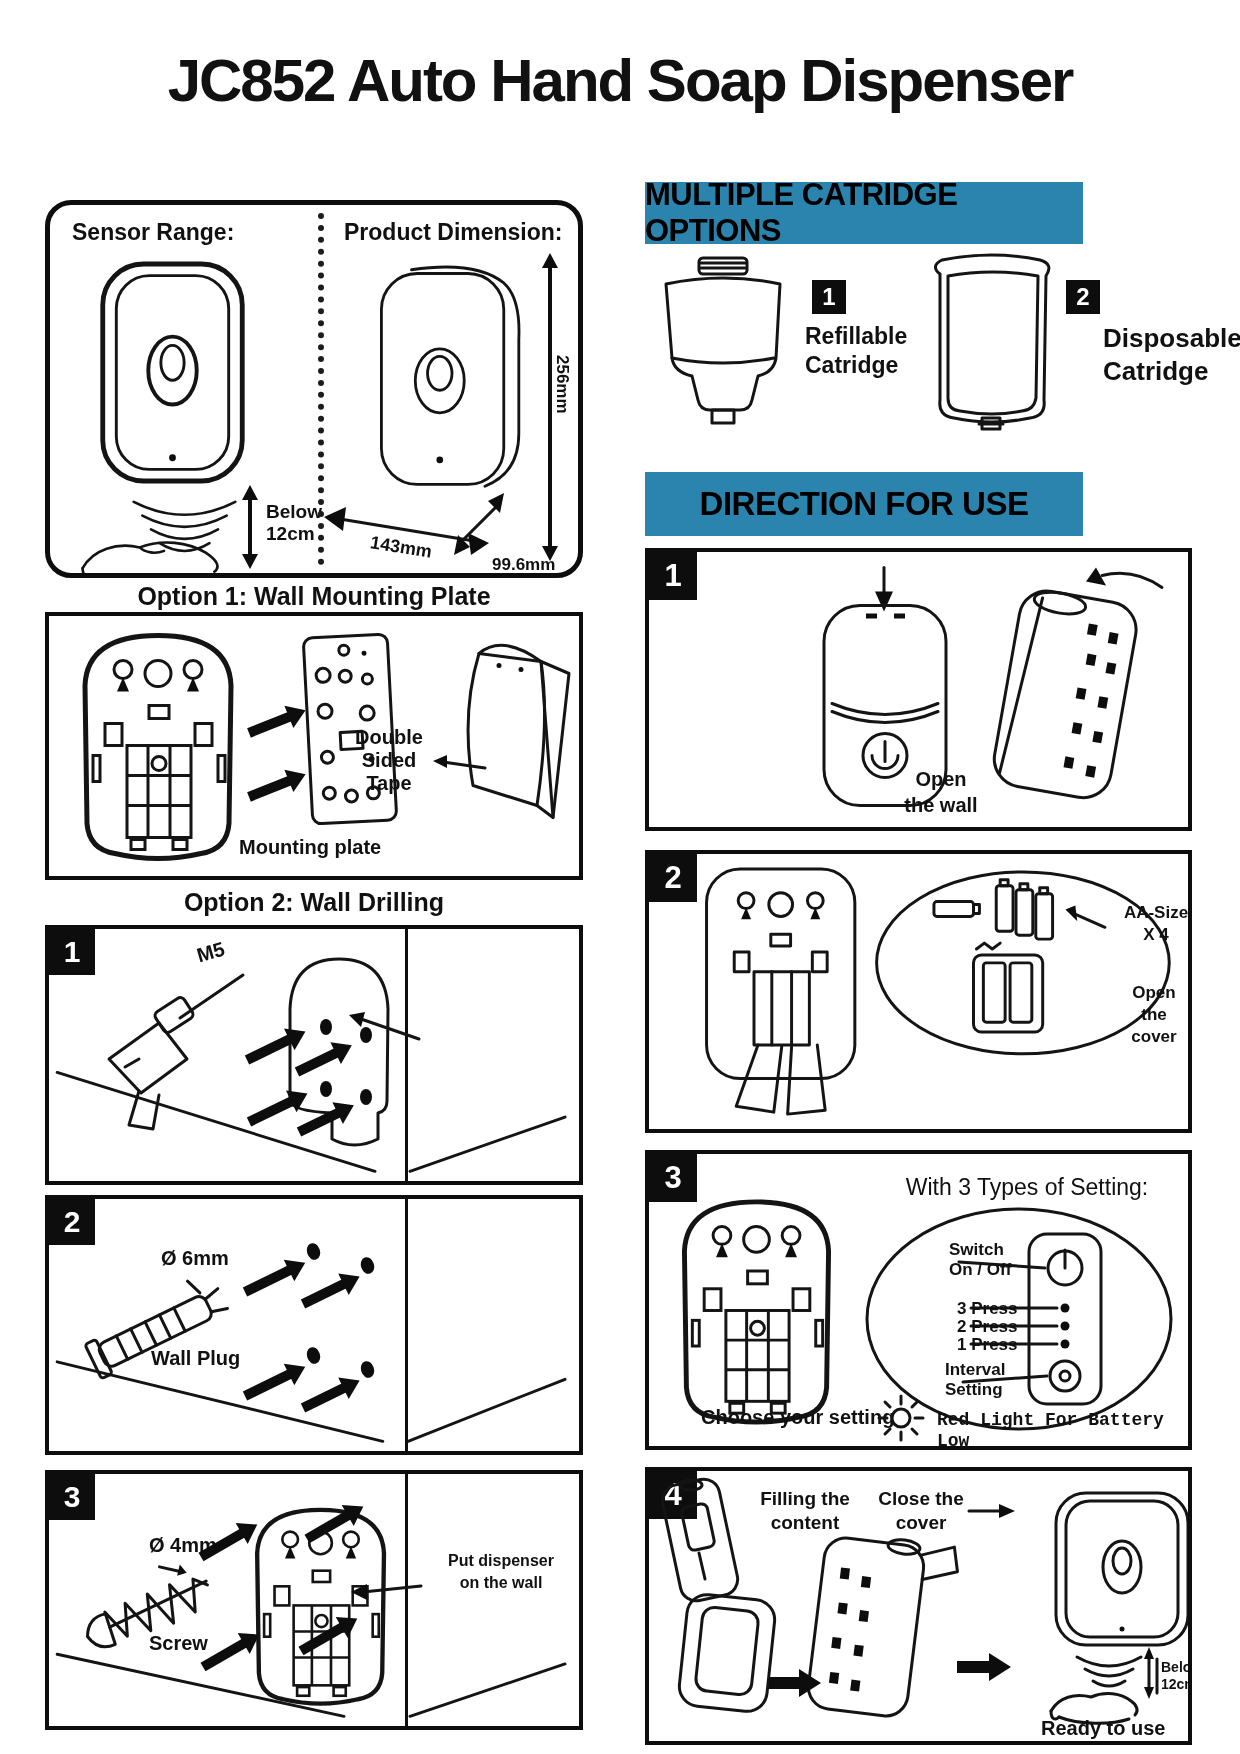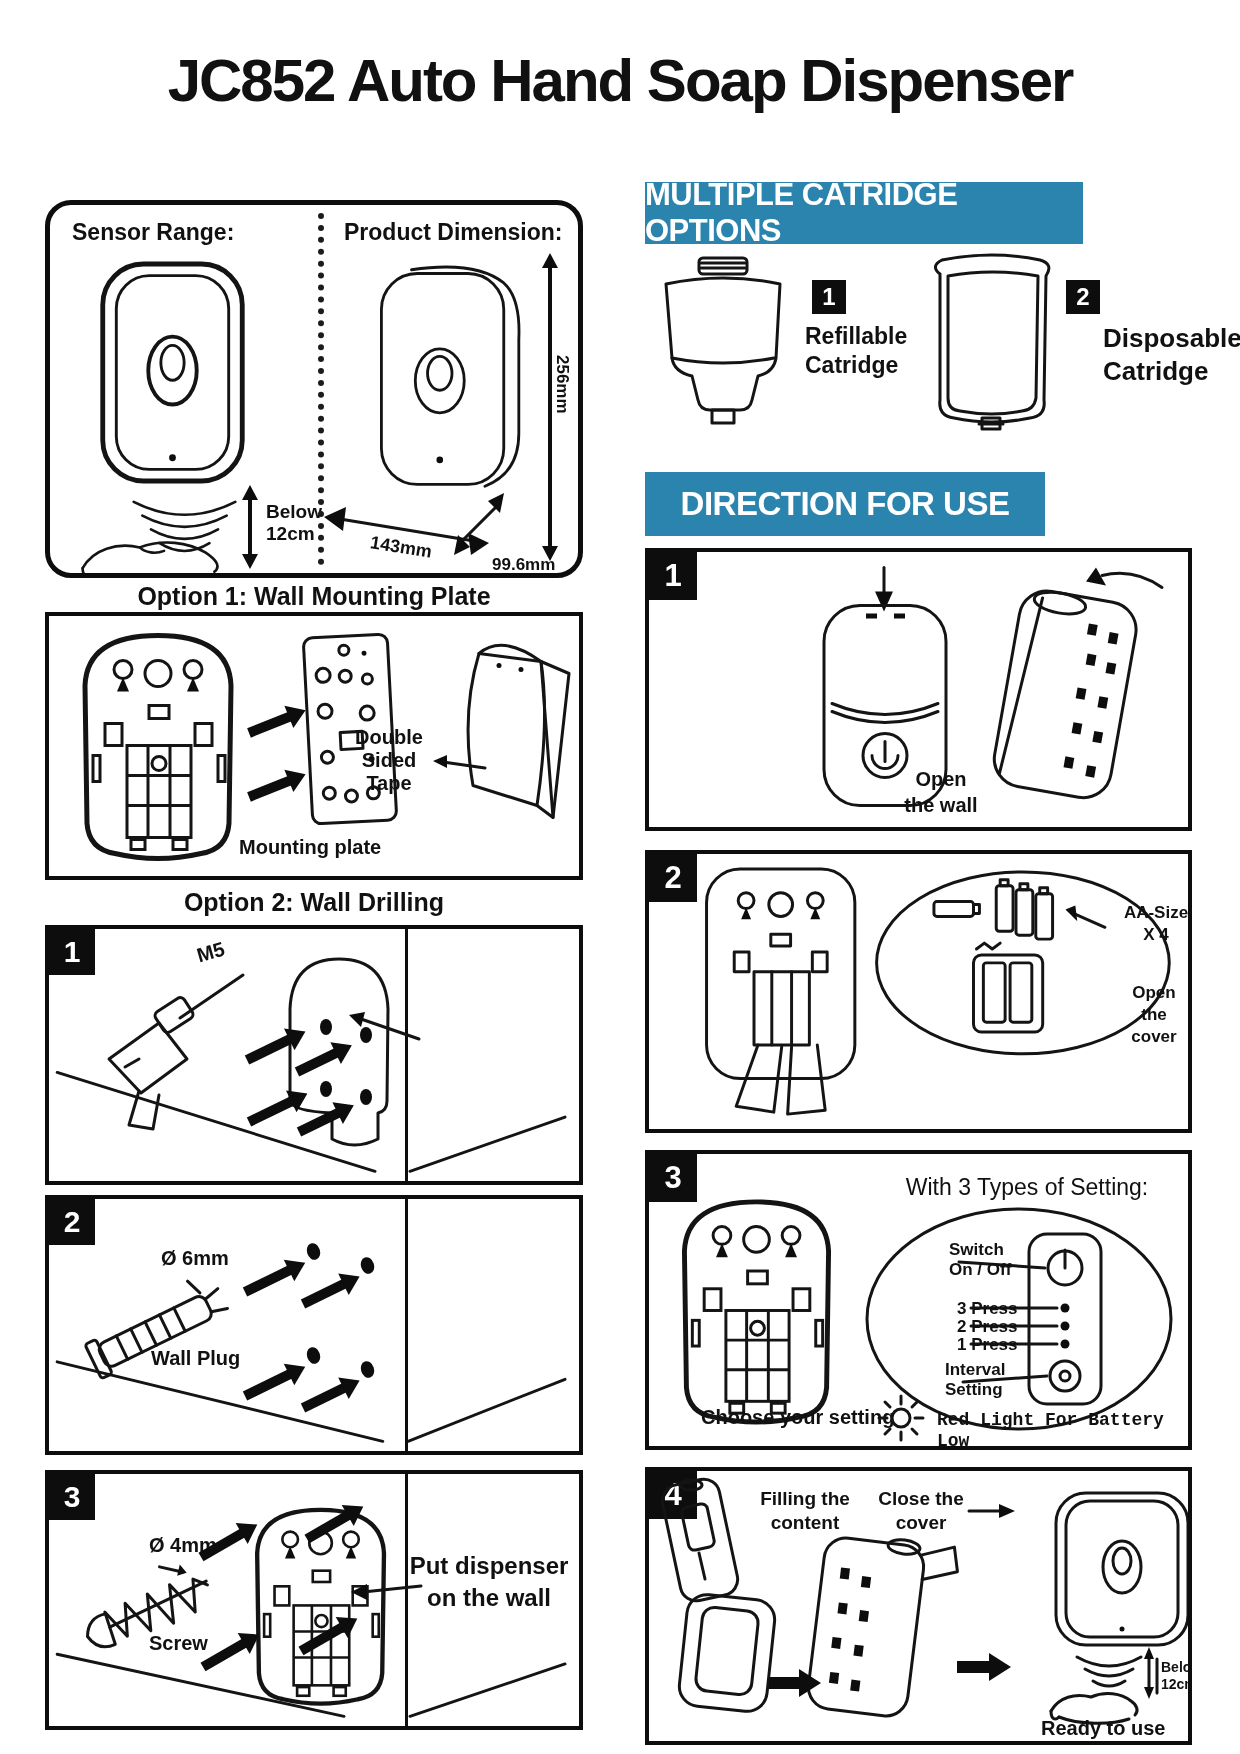--- a/index.html
+++ b/index.html
@@ -8,21 +8,21 @@
     width:1240px;height:1754px;position:relative;background:#fff;
     font-family:"Liberation Sans", sans-serif;color:var(--ink);
     -webkit-font-smoothing:antialiased;
   }
   .abs{position:absolute;}
   .lbl{position:absolute;line-height:1.15;color:var(--ink);}
   .b{font-weight:bold;}
   .ctr{text-align:center;}
   .panel{position:absolute;border:4px solid #0d0d0d;background:#fff;box-sizing:border-box;overflow:hidden;}
   .roundbox{position:absolute;border:5px solid #0d0d0d;border-radius:26px;background:#fff;box-sizing:border-box;overflow:hidden;margin-top:48px;}
-  .banner{position:absolute;background:var(--accent);color:#ffffff;display:flex;align-items:center;justify-content:center;
+  .banner{position:absolute;background:var(--accent);color:#000000;display:flex;align-items:center;justify-content:center;
           font-weight:bold;letter-spacing:-0.5px;}
   .nbadge{position:absolute;background:#0d0d0d;color:#fff;font-weight:bold;display:flex;align-items:center;justify-content:center;}
   .vdiv{position:absolute;width:3px;background:#0d0d0d;top:0;bottom:0;}
   .arrow{position:absolute;height:10px;background:#0d0d0d;transform-origin:left center;}
   .arrow::after{content:'';position:absolute;right:-17px;top:50%;transform:translateY(-50%);
     border-left:18px solid #0d0d0d;border-top:12px solid transparent;border-bottom:12px solid transparent;}
   .varrow{position:absolute;width:4px;background:#0d0d0d;}
   .varrow::before{content:'';position:absolute;left:50%;transform:translateX(-50%);top:-14px;
     border-left:8px solid transparent;border-right:8px solid transparent;border-bottom:15px solid #0d0d0d;}
   .varrow::after{content:'';position:absolute;left:50%;transform:translateX(-50%);bottom:-14px;
@@ -248,21 +248,21 @@
     </svg>
   <div class="arrow" style="left:152px;top:78px;width:48px;transform:rotate(-30deg);"></div>
   <div class="arrow" style="left:258px;top:60px;width:48px;transform:rotate(-30deg);"></div>
   <div class="arrow" style="left:154px;top:188px;width:48px;transform:rotate(-30deg);"></div>
   <div class="arrow" style="left:252px;top:172px;width:48px;transform:rotate(-30deg);"></div>
   <div class="vdiv" style="left:356px;"></div>
   <svg class="sk" viewBox="0 0 70 40" style="left:302px;top:96px;width:70px;height:40px;">
     <line x1="12" y1="22" x2="70" y2="16" stroke-width="2.5"></line>
     <polygon points="0,22 16,14 16,30" class="fill"></polygon>
   </svg>
-  <div class="lbl b ctr" style="left:360px;top:76px;width:160px;font-size:24px;line-height:1.35;">
+  <div class="lbl b ctr" style="left:372px;top:76px;width:160px;font-size:16px;line-height:1.35;">
     <span>Put dispenser</span><br><span>on the wall</span>
   </div>
 </div>
 
 <div class="banner" style="left:645px;top:182px;width:438px;height:62px;font-size:31px;">MULTIPLE CATRIDGE OPTIONS</div>
 
 <svg class="sk" viewBox="0 0 150 175" style="left:648px;top:250px;width:150px;height:175px;">
   <rect x="51" y="8" width="48" height="16" rx="4" stroke-width="3.5"></rect>
   <line x1="53" y1="13" x2="97" y2="13" stroke-width="2"></line>
   <line x1="53" y1="18" x2="97" y2="18" stroke-width="2"></line>
@@ -279,21 +279,21 @@
   <path d="M18 24 Q8 16 20 10 Q70 0 118 10 Q132 14 124 26 L122 150 Q124 166 108 168 Q70 176 32 168 Q16 166 18 150 Z" stroke-width="4"></path>
   <path d="M26 26 Q70 18 116 26 L114 148 Q112 160 100 161 Q70 167 38 161 Q26 160 26 148 Z" stroke-width="2"></path>
   <rect x="60" y="168" width="18" height="11" stroke-width="3"></rect>
   <line x1="57" y1="174" x2="81" y2="174" stroke-width="2"></line>
 </svg>
 <div class="nbadge" style="left:1066px;top:280px;width:34px;height:34px;font-size:24px;">2</div>
 <div class="lbl b" style="left:1058px;top:322px;font-size:26px;line-height:1.25;margin-left:45px;">
   <span>Disposable</span><br><span>Catridge</span>
 </div>
 
-<div class="banner" style="left:645px;top:472px;width:400px;height:64px;font-size:33px;">DIRECTION FOR USE</div>
+<div class="banner" style="left:645px;top:472px;width:438px;height:64px;font-size:33px;">DIRECTION FOR USE</div>
 
 <div class="panel" style="left:645px;top:548px;width:547px;height:283px;">
   <div class="nbadge" style="left:0;top:0;width:48px;height:48px;font-size:31px;">1</div>
   <svg class="sk" viewBox="0 0 440 255" style="left:85px;top:10px;width:440px;height:258px;">
     <line x1="150" y1="4" x2="150" y2="30" stroke-width="4"></line>
     <polygon points="141,28 159,28 150,48" class="fill"></polygon>
     <rect x="90" y="42" width="122" height="200" rx="36" stroke-width="5"></rect>
     <rect x="132" y="50" width="11" height="5" class="fill"></rect>
     <rect x="160" y="50" width="11" height="5" class="fill"></rect>
     <path d="M98 140 Q151 162 204 140" stroke-width="2"></path>

